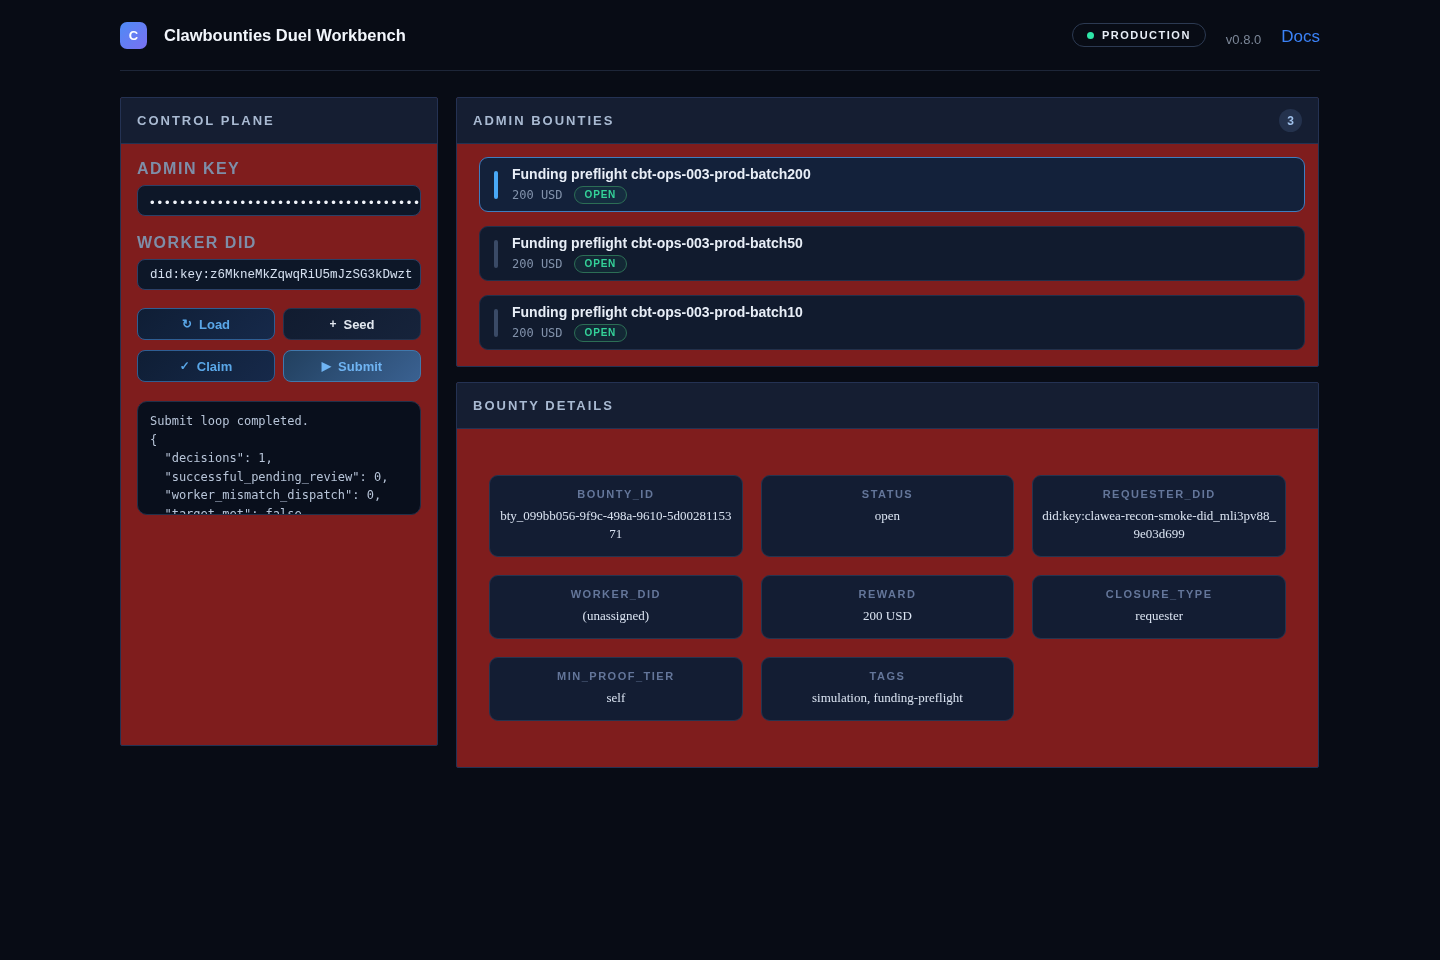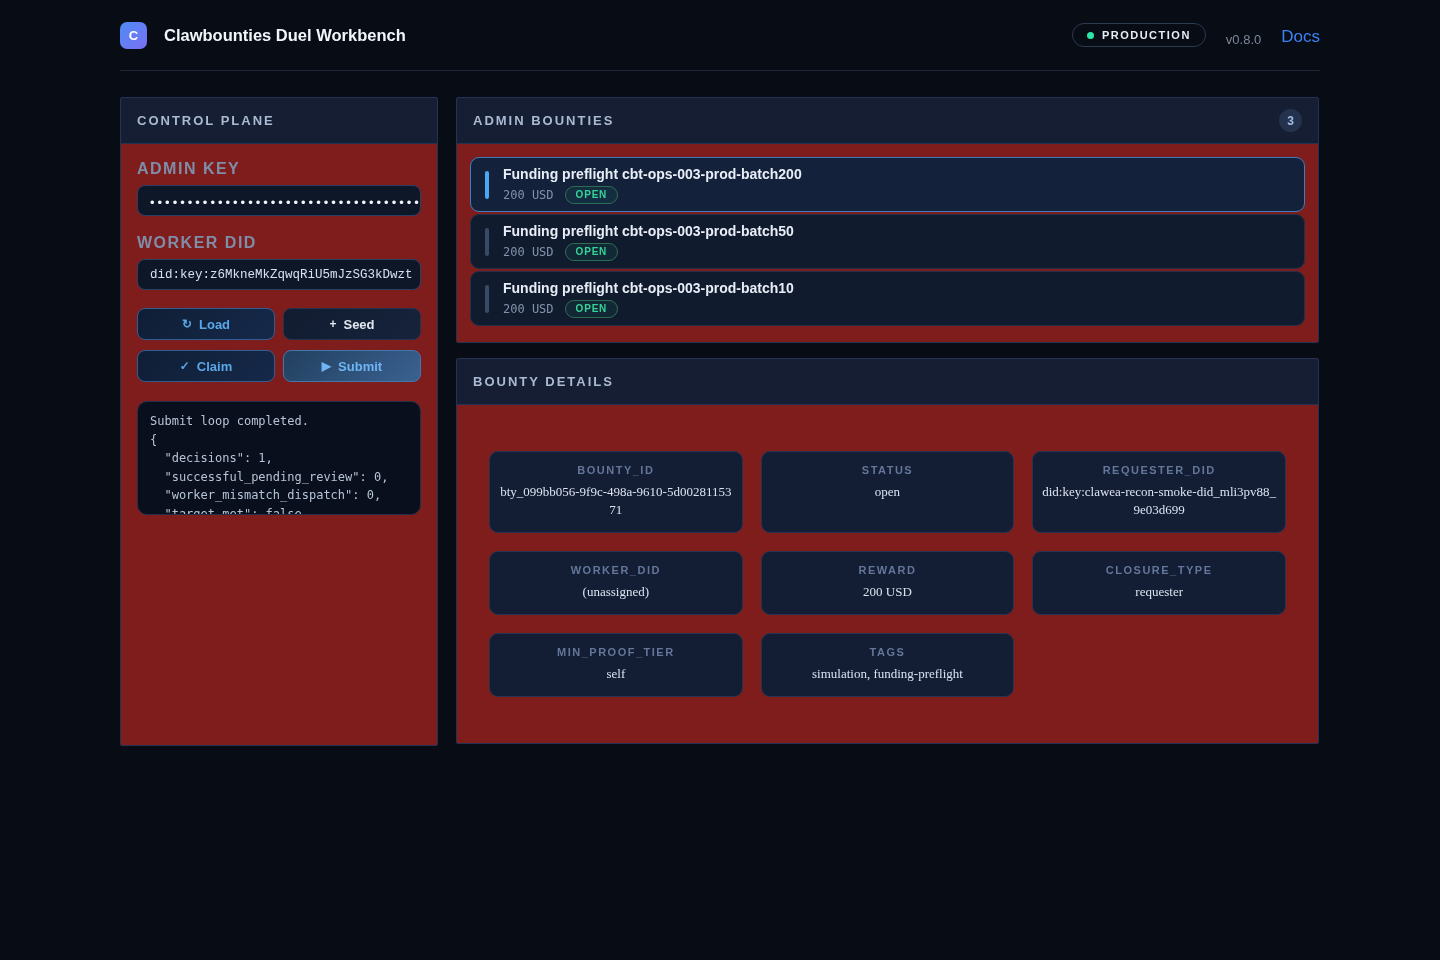--- a/index.html
+++ b/index.html
@@ -121,21 +121,21 @@
 
   
   .bounties-panel { margin-bottom: 15px; }
   .count-badge {
     margin-left: auto;
     width: 23px; height: 23px; border-radius: 50%;
     background: #24324d; color: #9fc0ea;
     display: flex; align-items: center; justify-content: center;
     font-size: 12px; font-weight: 600; letter-spacing: 0;
   }
-  .bounty-list { padding: 13px 13px 16px 13px; display: flex; flex-direction: column; gap: 2px; }
+  .bounty-list { padding: 13px 13px 16px 22px; display: flex; flex-direction: column; gap: 14px; }
   .bounty-card {
     height: 55px;
     background: #111b2e;
     border: 1px solid #22304a;
     border-radius: 9px;
     display: flex; align-items: center;
     padding-left: 14px;
     cursor: pointer;
   }
   .bounty-card.selected {

